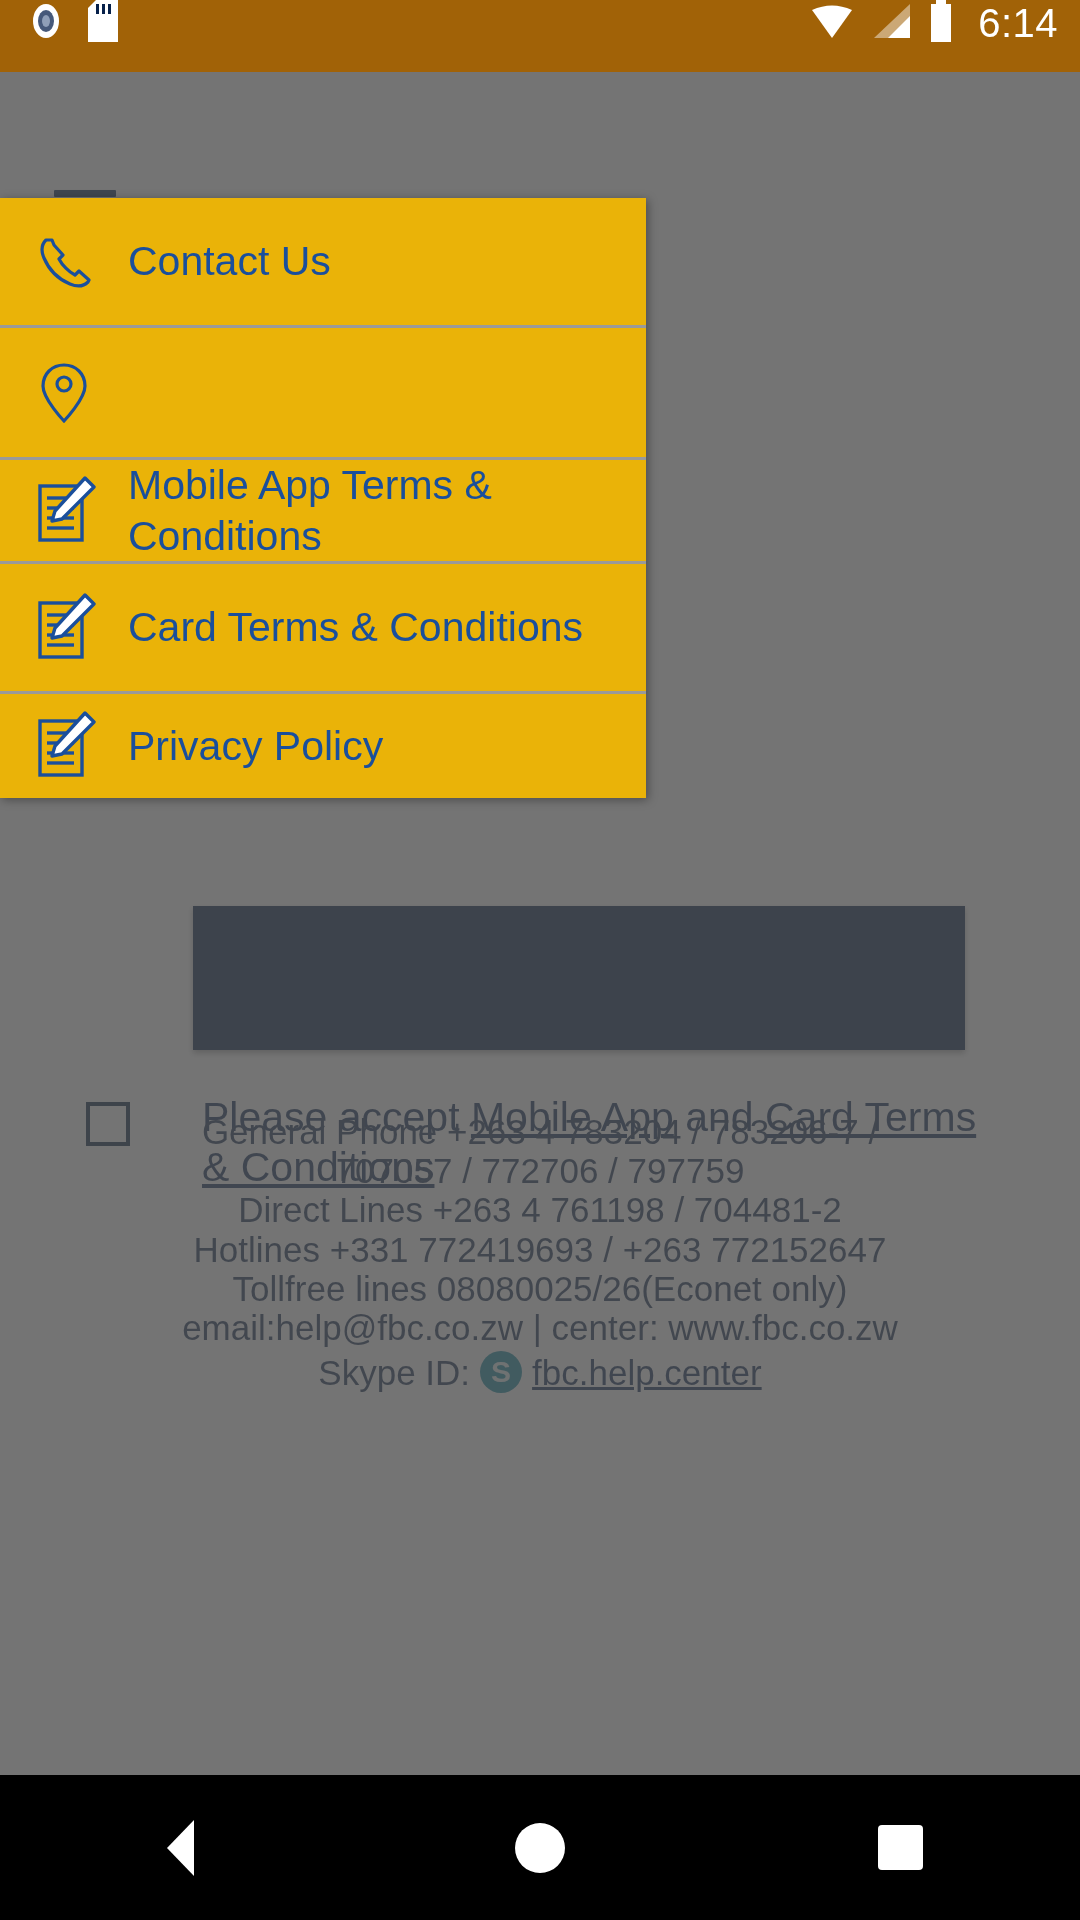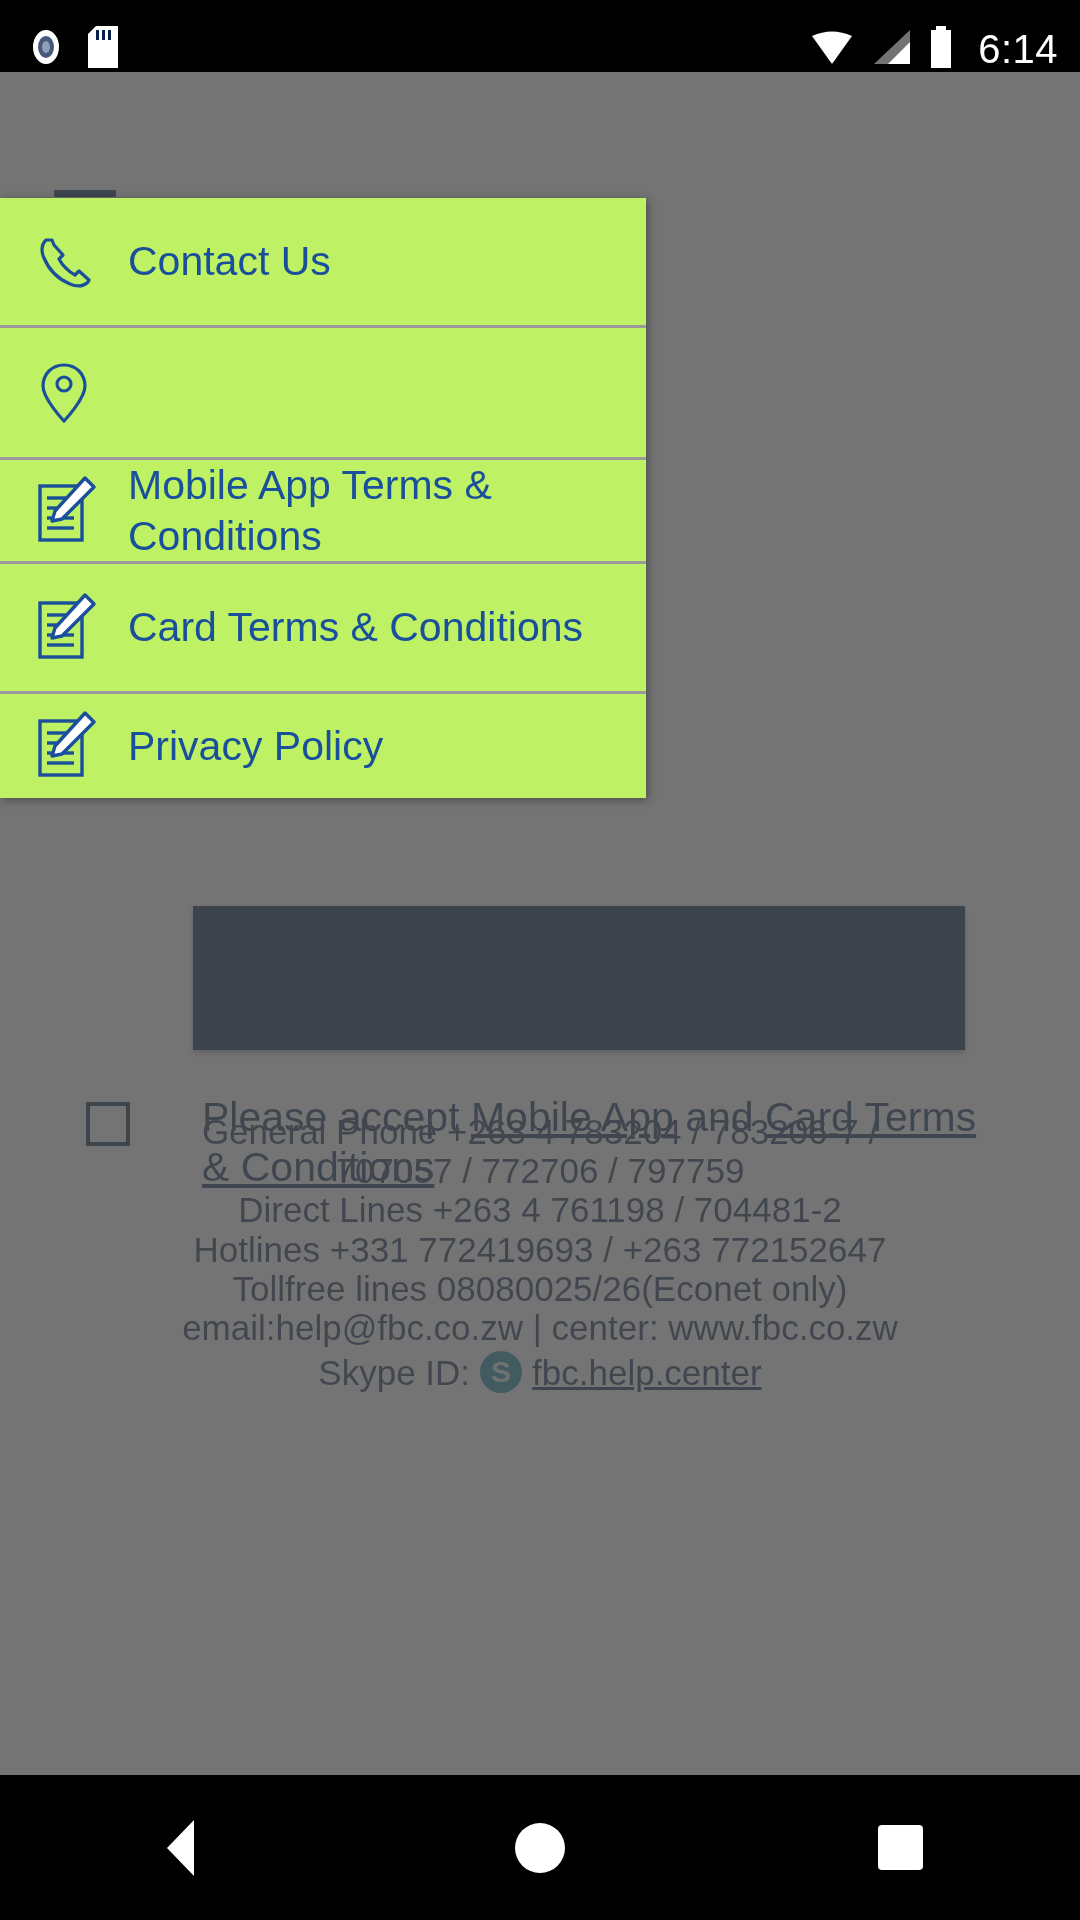--- a/index.html
+++ b/index.html
@@ -16,23 +16,23 @@
     height: 1920px;
     overflow: hidden;
     background: #ffffff;
   }
 
   
   #status-bar {
     position: absolute;
     left: 0; top: 0;
     width: 1080px; height: 72px;
-    background: #000000;
-    display: flex;
-    align-items: flex-end;
+    background: #a16207;
+    display: flex;
+    align-items: flex-start;
     box-sizing: border-box;
     padding: 0 22px 0 26px;
     gap: 8px;
   }
   .sb-left { display: flex; align-items: center; gap: 22px; }
   .sb-right {
     margin-left: auto;
     display: flex;
     align-items: center;
     gap: 16px;
@@ -174,21 +174,21 @@
     width: 646px;
     background: #ffffff;
     box-shadow: 2px 2px 9px rgba(0,0,0,0.35);
   }
   .drawer-item {
     position: relative;
     display: flex;
     align-items: center;
     border-bottom: 3px solid #9a9a9a;
     box-sizing: border-box;
-    background: #bef264;
+    background: #eab308;
   }
   .drawer-item:last-child { border-bottom: none; }
   .di-icon {
     flex: none;
     width: 128px;
     display: flex;
     align-items: center;
     justify-content: center;
   }
   .di-label {

